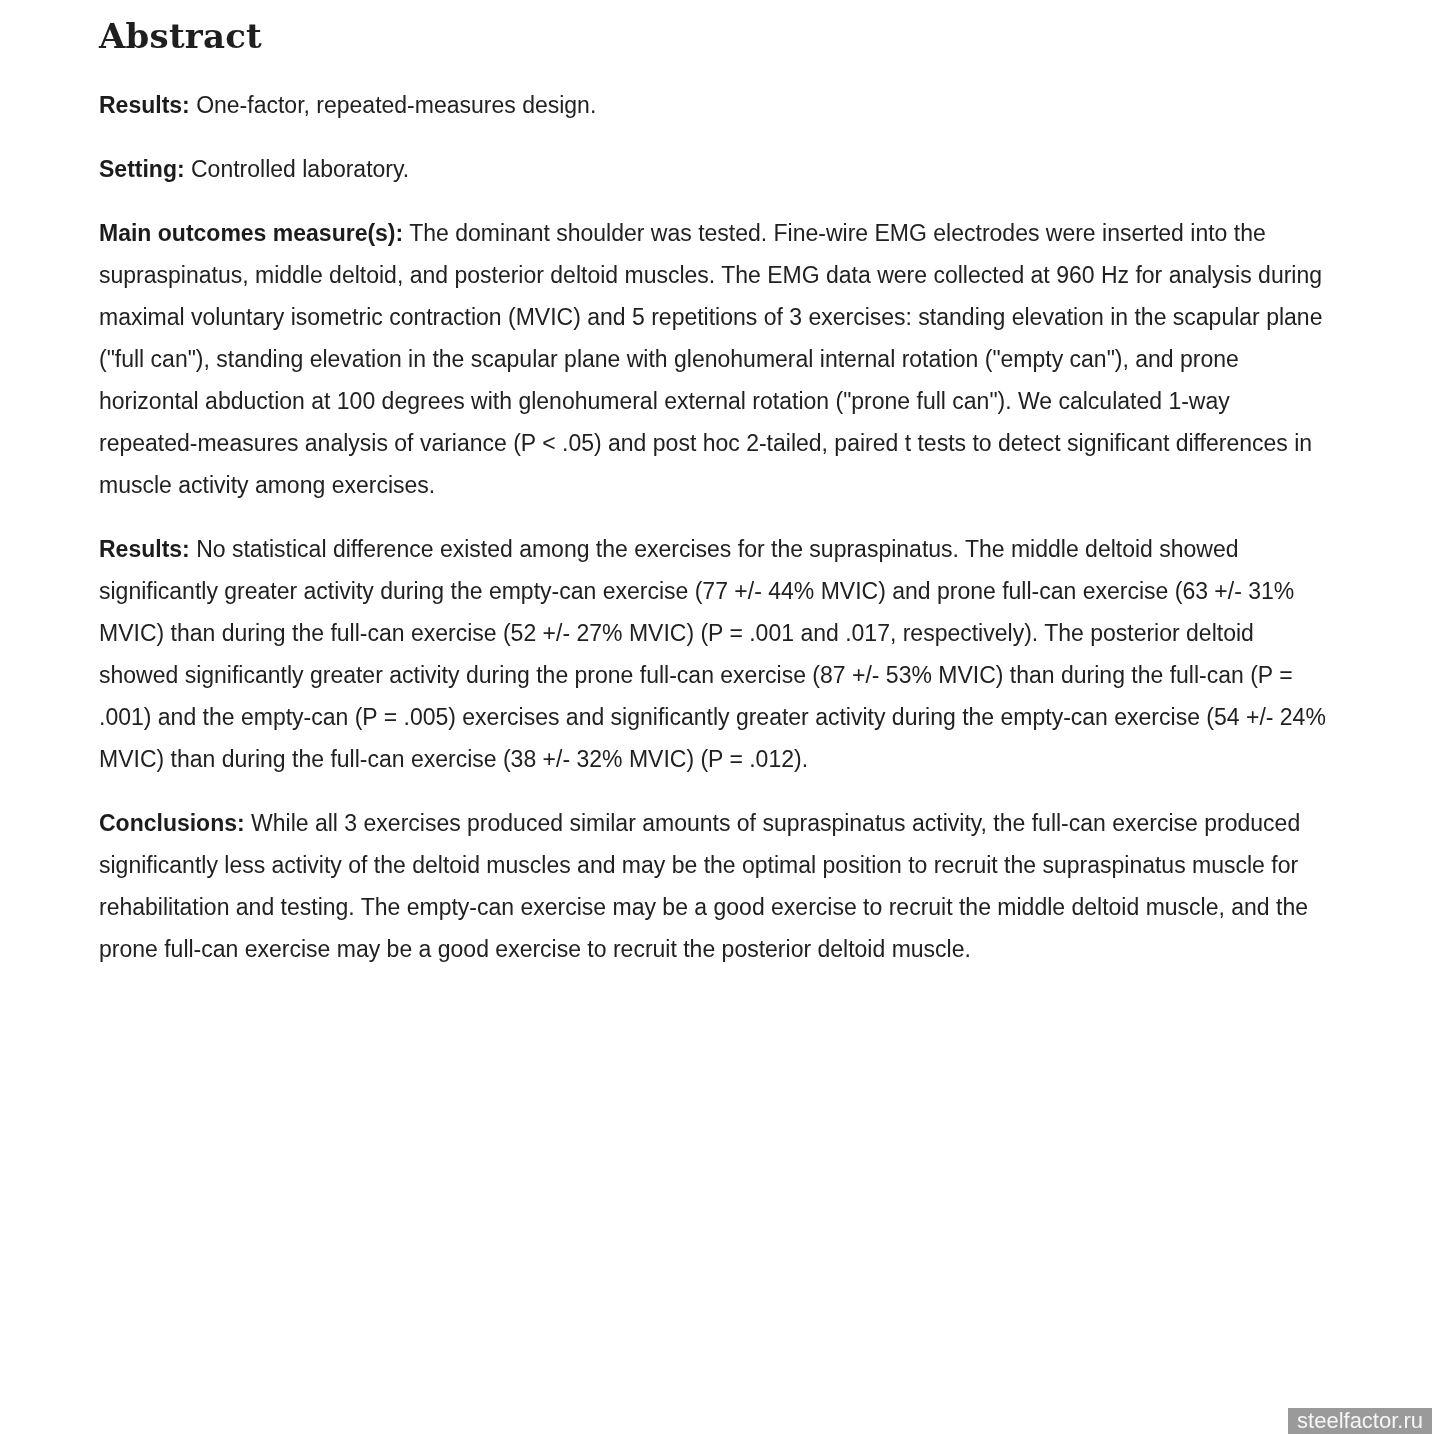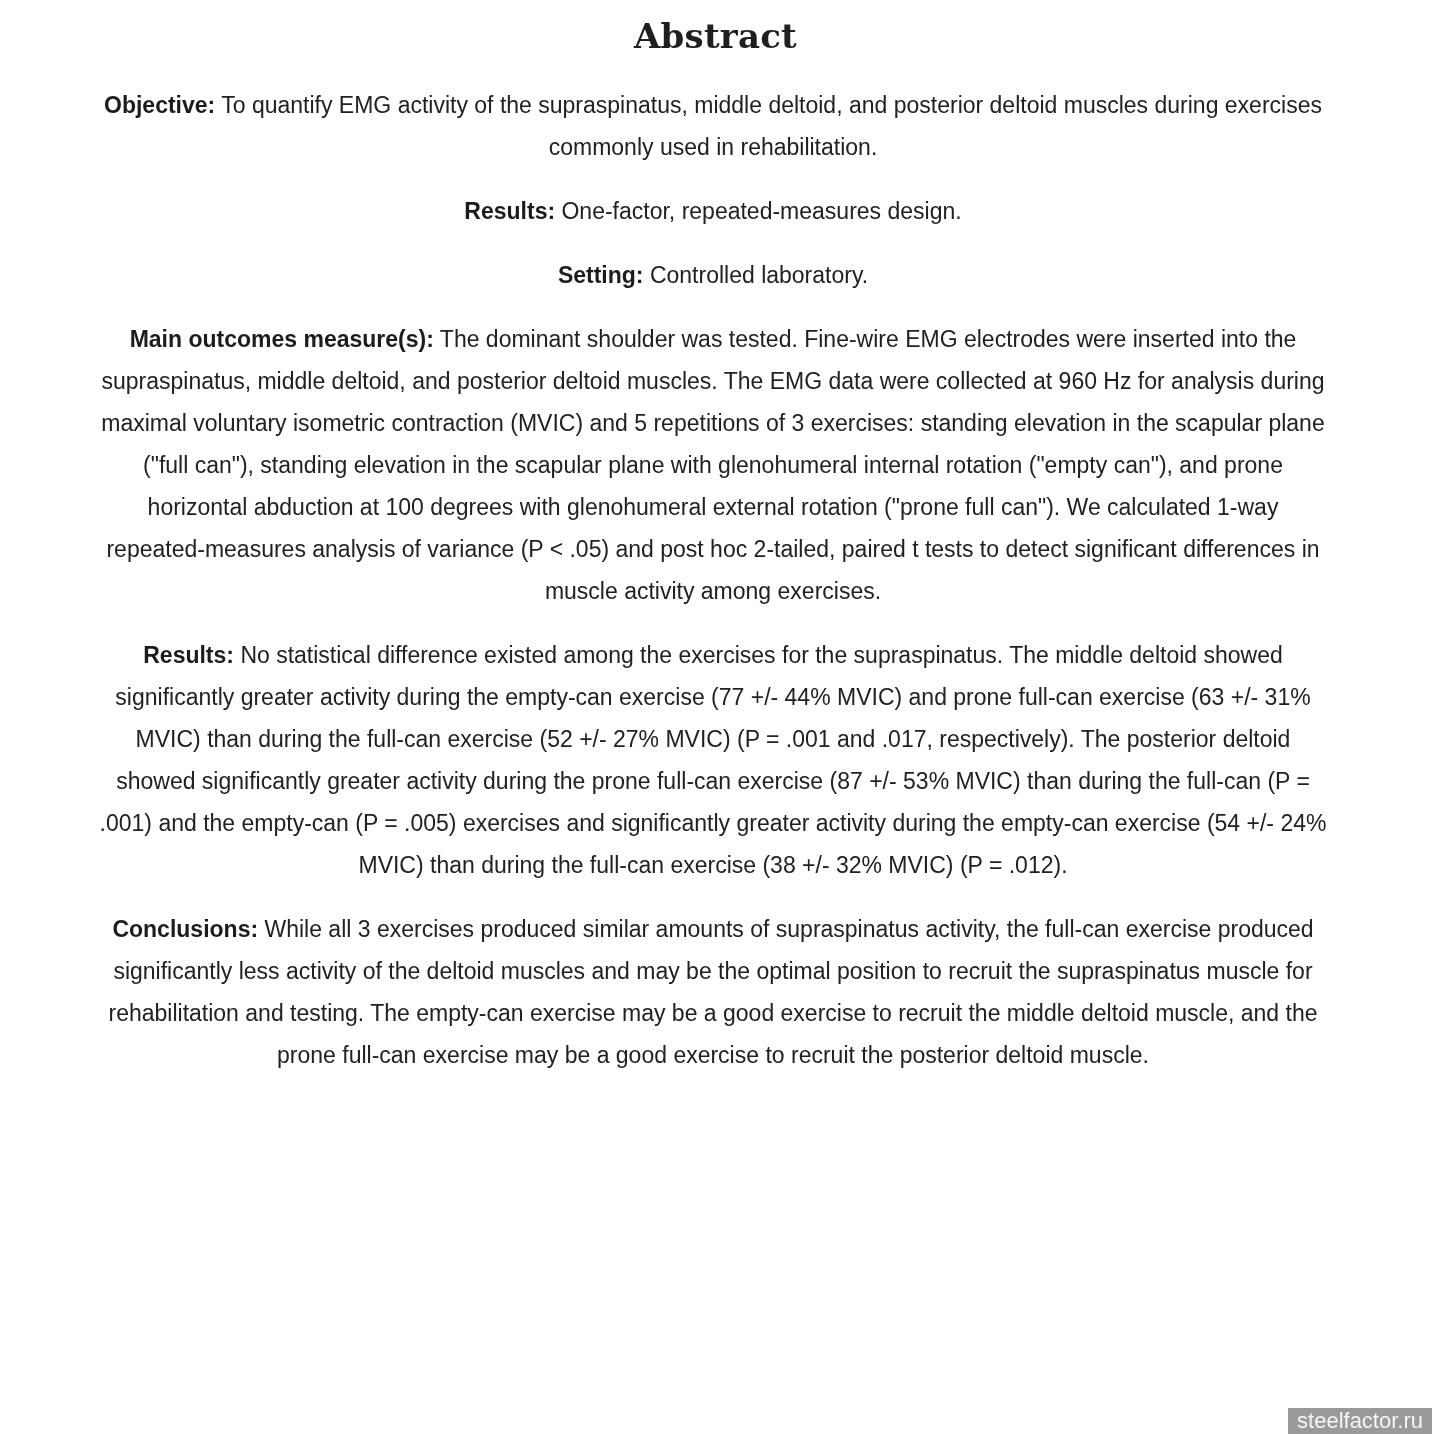--- a/index.html
+++ b/index.html
@@ -1,15 +1,15 @@
 <!DOCTYPE html>
 <html><head>
 <meta charset="utf-8">
 <style>
-  * { margin: 0; padding: 0; box-sizing: border-box; text-align: center; }
+  * { margin: 0; padding: 0; box-sizing: border-box; }
   html, body {
     background: #ffffff;
     width: 1432px;
   }
   body {
     min-height: 1434px;
     position: relative;
     font-family: "Liberation Sans", sans-serif;
     color: #212121;
   }
@@ -51,24 +51,20 @@
   }
 </style>
 </head>
 <body>
 
 <div class="page">
 
   <h1 class="abstract-title">Abstract</h1>
 
 
-  <p class="section">
-    <strong>Objective:</strong>
-    <span>To quantify EMG activity of the supraspinatus, middle deltoid, and posterior deltoid muscles during exercises commonly used in rehabilitation.</span>
-  </p>
 
   <p class="section">
     <strong>Results:</strong>
     <span>One-factor, repeated-measures design.</span>
   </p>
 
   <p class="section">
     <strong>Setting:</strong>
     <span>Controlled laboratory.</span>
   </p>

